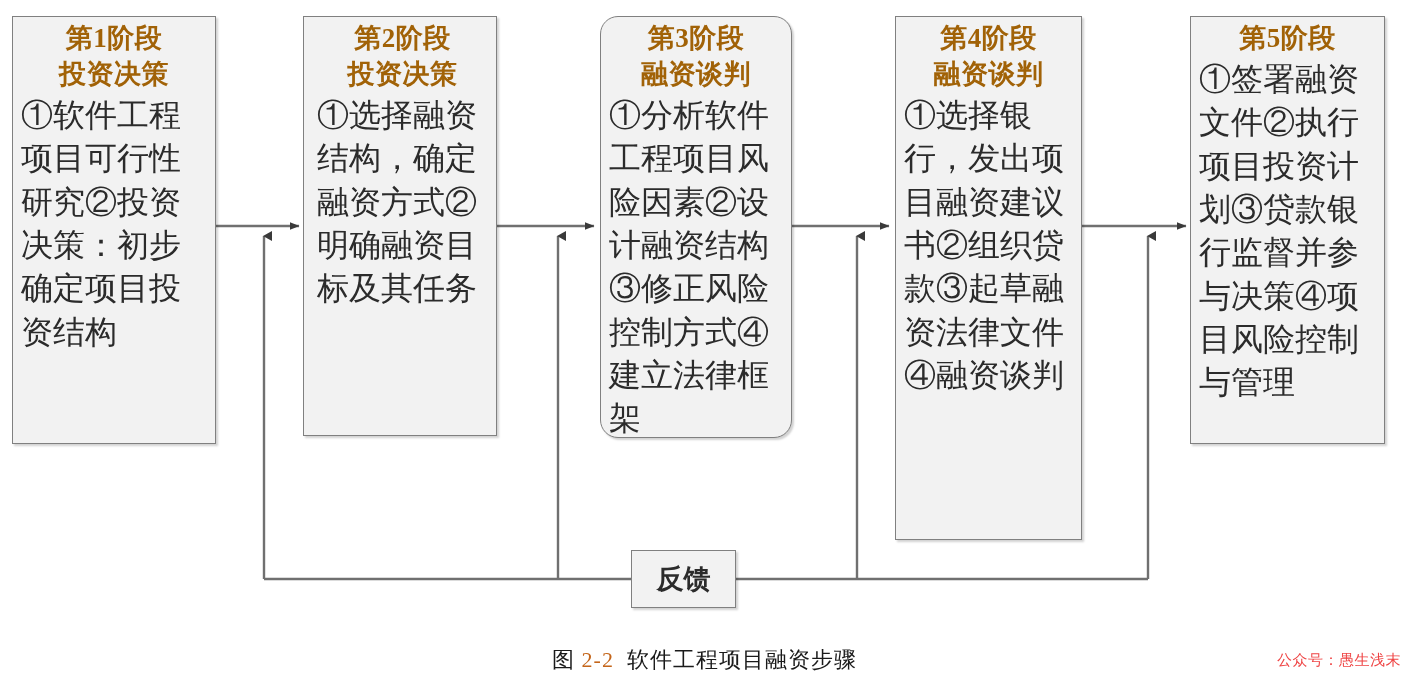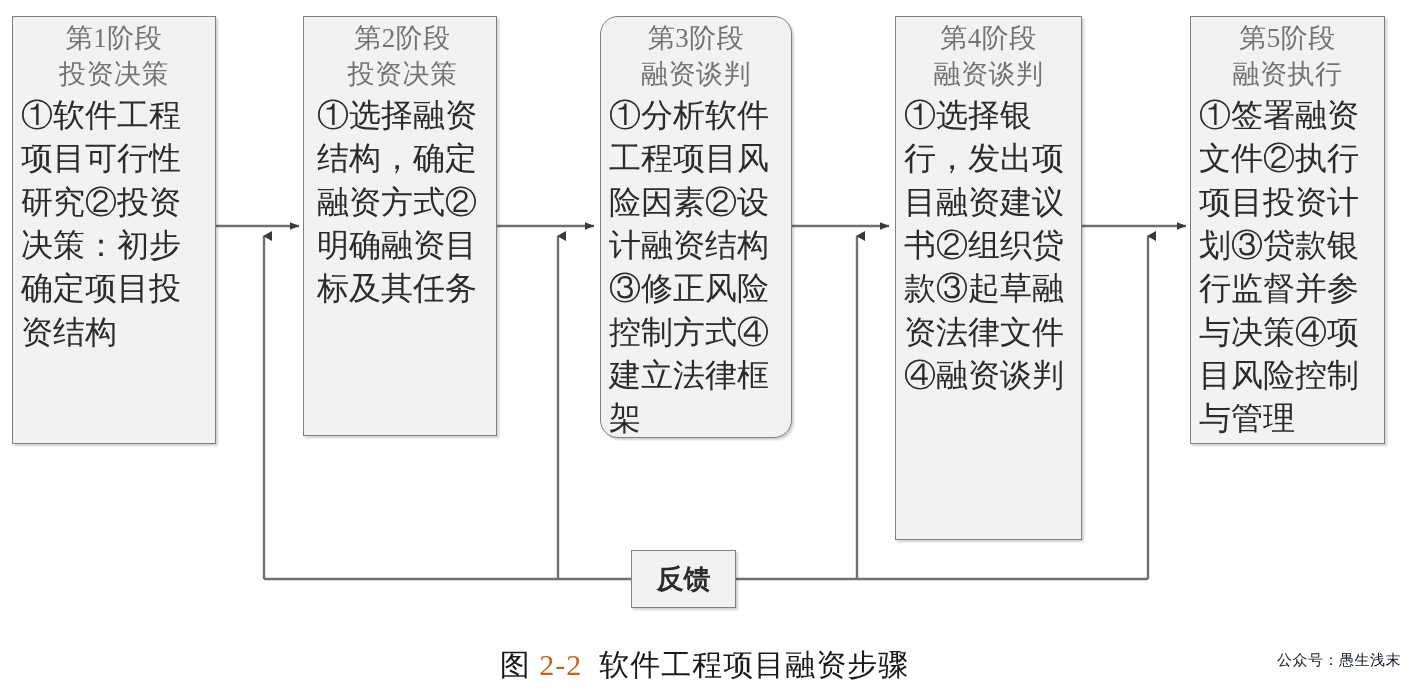--- a/index.html
+++ b/index.html
@@ -23,24 +23,24 @@
     position: absolute;
     box-sizing: border-box;
     background: #f2f2f2;
     border: 1.5px solid #808080;
     box-shadow: 2px 2px 2px rgba(0,0,0,0.18);
     padding: 4px 8px 4px 8px;
     overflow: hidden;
   }
   .stage-title {
     text-align: center;
-    font-weight: normal;
+    font-weight: bold;
     font-size: 27px;
     line-height: 1.33;
-    color: #737373;
+    color: #a16207;
     letter-spacing: 0.5px;
     white-space: nowrap;
   }
   .stage-body {
     font-size: 32px;
     line-height: 1.355;
     color: #2b2b2b;
     text-align: left;
     word-break: break-all;
     margin-top: 1px;
@@ -74,39 +74,39 @@
     pointer-events: none;
   }
 
   
   .caption {
     position: absolute;
     left: 0;
     top: 645px;
     width: 1409px;
     text-align: center;
-    font-size: 30px;
+    font-size: 22px;
     color: #1a1a1a;
     letter-spacing: 1px;
   }
   .caption .fig-num {
     color: #c4651a;
   }
   .caption .fig-word,
   .caption .fig-title {
     color: #1a1a1a;
   }
 
   
   .watermark {
     position: absolute;
     right: 8px;
     top: 651px;
     font-size: 15px;
-    color: #0f172a;
+    color: #ef4444;
     font-family: "Liberation Sans", sans-serif;
     letter-spacing: 0.5px;
     white-space: nowrap;
   }
 </style>
 </head>
 <body>
 
 <div id="canvas">
 
@@ -153,21 +153,20 @@
   </div>
 
   <div class="stage-box" style="left:895px; top:16px; width:187px; height:524px;">
     <div class="stage-title">第4阶段</div>
     <div class="stage-title">融资谈判</div>
     <div class="stage-body">①选择银行，发出项目融资建议书②组织贷款③起草融资法律文件④融资谈判</div>
   </div>
 
   <div class="stage-box" style="left:1190px; top:16px; width:195px; height:428px;">
     <div class="stage-title">第5阶段</div>
-    <div class="stage-title">融资执行</div>
     <div class="stage-body">①签署融资文件②执行项目投资计划③贷款银行监督并参与决策④项目风险控制与管理</div>
   </div>
 
   <div class="feedback-box" style="left:631px; top:550px; width:105px; height:58px;">
     <span class="feedback-label">反馈</span>
   </div>
 
   <div class="caption">
     <span class="fig-word">图</span><span>&nbsp;</span><span class="fig-num">2-2</span><span>&nbsp;&nbsp;</span><span class="fig-title">软件工程项目融资步骤</span>
   </div>

